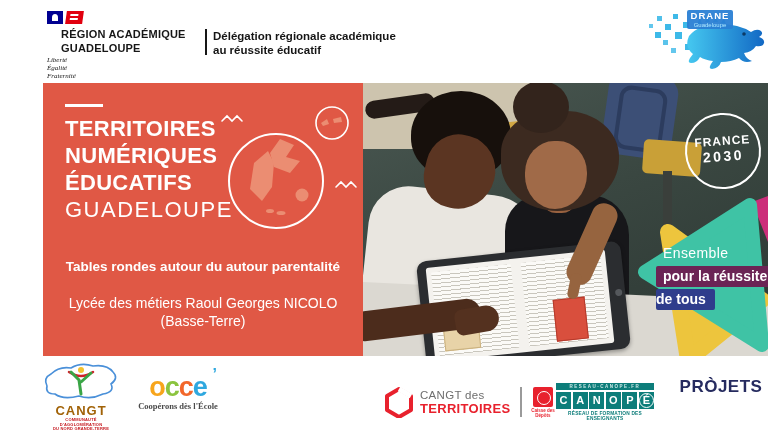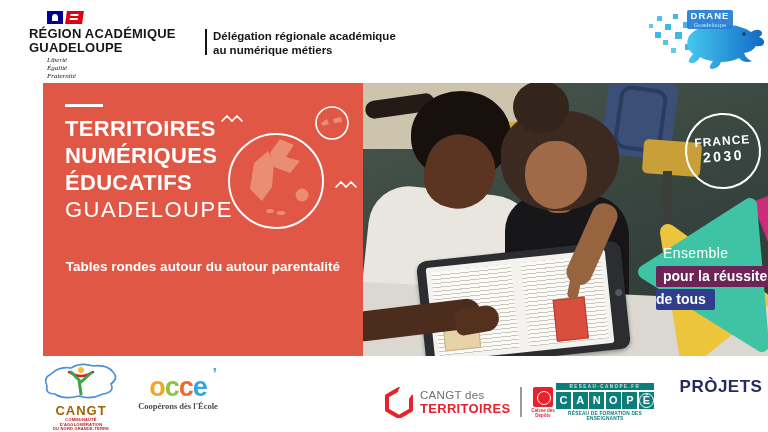--- a/index.html
+++ b/index.html
@@ -7,21 +7,21 @@
     position:relative;width:768px;height:432px;background:#ffffff;
     font-family:"Liberation Sans",sans-serif;overflow:hidden;margin:0 auto;
   }
   
   .header{position:absolute;left:0;top:0;width:768px;height:83px;background:#fff;}
   .marianne{position:absolute;left:47px;top:11px;width:40px;height:14px;}
   .marianne .b{position:absolute;left:0;top:0;width:16px;height:13px;background:#000091;}
   .marianne .b:after{content:"";position:absolute;left:5px;top:3px;width:6px;height:7px;background:#fff;border-radius:50% 50% 0 0;}
   .marianne .r{position:absolute;left:19px;top:0;width:17px;height:13px;background:#e1000f;transform:skewX(-8deg);}
   .marianne .r:after{content:"";position:absolute;left:4px;top:3px;width:8px;height:2px;background:#fff;box-shadow:0 4px 0 #fff;}
-  .region-name{position:absolute;left:29px;top:27px;font-weight:bold;font-size:13px;line-height:14px;color:#161616;letter-spacing:.2px;}
+  .region-name{position:absolute;left:61px;top:27px;font-weight:bold;font-size:11px;line-height:14px;color:#161616;letter-spacing:.2px;}
   .motto{position:absolute;left:47px;top:56px;font-family:"Liberation Serif",serif;font-style:italic;font-size:7px;line-height:8px;color:#161616;}
   .hdr-divider{position:absolute;left:205px;top:29px;width:2px;height:26px;background:#161616;}
   .delegation{position:absolute;left:213px;top:29px;font-weight:bold;font-size:11.5px;line-height:14px;color:#161616;}
   .drane{position:absolute;left:645px;top:2px;width:120px;height:72px;}
   
   .red-panel{position:absolute;left:43px;top:83px;width:320px;height:273px;background:#e05845;color:#fff;}
   .red-dash{position:absolute;left:22px;top:21px;width:38px;height:3px;background:#fff;}
   .tne-title{position:absolute;left:22px;top:32px;font-size:22px;line-height:27px;font-weight:800;letter-spacing:.3px;}
   .tne-title .light{font-weight:300;letter-spacing:1.5px;}
   .island-svg{position:absolute;left:165px;top:16px;}
@@ -114,21 +114,21 @@
       <div>GUADELOUPE</div>
     </div>
     <div class="motto">
       <div>Liberté</div>
       <div>Égalité</div>
       <div>Fraternité</div>
     </div>
     <div class="hdr-divider"></div>
     <div class="delegation">
       <div>Délégation régionale académique</div>
-      <div>au numérique métiers</div>
+      <div>au réussite éducatif</div>
     </div>
 
     <div class="drane">
       <svg width="120" height="72" viewBox="0 0 120 72">
         <defs>
           <linearGradient id="ig" x1="0" y1="0" x2="1" y2="0">
             <stop offset="0" stop-color="#45c8f0"></stop>
               <stop offset="1" stop-color="#1268c4"></stop>
           </linearGradient>
         </defs>
@@ -183,20 +183,24 @@
 
       <ellipse cx="62" cy="112" rx="4" ry="2" fill="#eb8d72"></ellipse>
       <ellipse cx="73" cy="114" rx="4.5" ry="2" fill="#eb8d72"></ellipse>
 
       <circle cx="124" cy="24" r="16" stroke="#fff" stroke-width="1.6" fill="none"></circle>
       <path fill="#eb8d72" d="M113,24 l6,-4 l2,5 l-6,2 z"></path>
       <path fill="#eb8d72" d="M125,20 l8,-2 l1,5 l-8,1 z"></path>
     </svg>
 
     <div class="event-title">Tables rondes autour du autour parentalité</div>
+    <div class="venue">
+      <div>Lycée des métiers Raoul Georges NICOLO</div>
+      <div>(Basse-Terre)</div>
+    </div>
   </div>
 
   <div class="photo">
     <div class="ph-table-bg"></div>
     <div class="ph-arm-bg"></div>
     <div class="ph-chair1"></div>
     <div class="ph-backpack"></div>
     <div class="ph-chair2"></div>
     <div class="ph-chair2-leg"></div>
 

